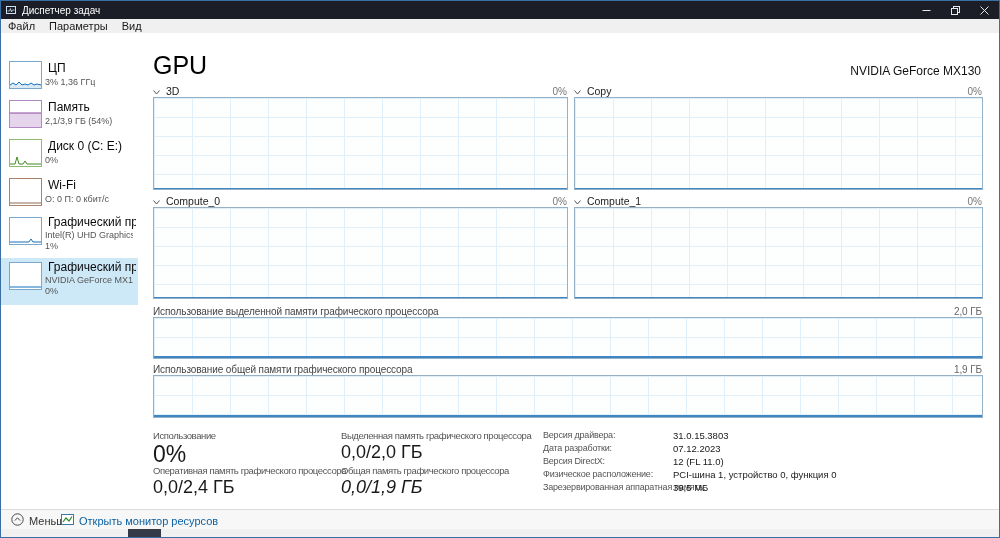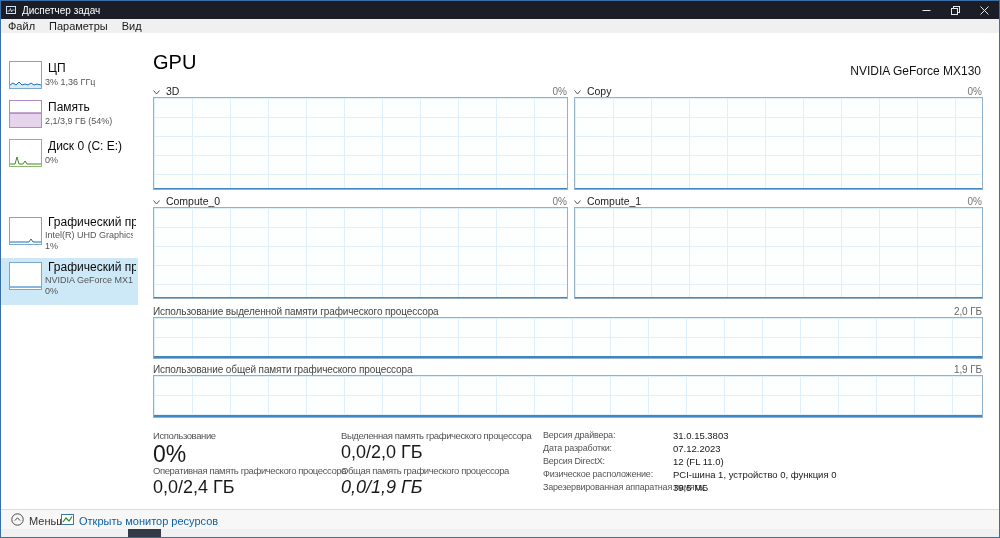--- a/index.html
+++ b/index.html
@@ -28,21 +28,21 @@
   .side-item.selected{background:#cde8f6;}
   .thumb{position:absolute;left:8px;top:4px;width:33px;height:28px;background:#fff;box-sizing:border-box;border:1px solid #7ba7cd;}
   .thumb svg{display:block;}
   .th-mem{border-color:#b289c2;}
   .th-disk{border-color:#8fba6d;}
   .th-net{border-color:#a8826b;}
   .si-title{position:absolute;left:47px;top:4px;font-size:12px;color:#0a0a0a;white-space:nowrap;overflow:hidden;max-width:88px;}
   .si-sub{position:absolute;left:44px;font-size:9px;color:#555;white-space:nowrap;overflow:hidden;max-width:88px;}
 
   
-  .gpu-title{position:absolute;left:152px;top:50px;font-size:20px;font-weight:300;color:#000;}
+  .gpu-title{position:absolute;left:152px;top:50px;font-size:25px;font-weight:300;color:#000;}
   .device-name{position:absolute;right:18px;top:63px;font-size:12px;color:#111;}
 
   .ec-head{position:absolute;height:12px;font-size:10.5px;color:#222;white-space:nowrap;}
   .ec-label{margin-left:3px;}
   .chev svg{vertical-align:middle;}
   .ec-pct{position:absolute;right:1px;top:1px;font-size:10px;color:#767676;}
 
   .plot{position:absolute;box-sizing:border-box;border:1px solid #93b2c9;background:
     repeating-linear-gradient(to right,#dff0fb 0,#dff0fb 1px,transparent 1px,transparent 38px),
     repeating-linear-gradient(to bottom,#dff0fb 0,#dff0fb 1px,transparent 1px,transparent 19px),
@@ -137,20 +137,29 @@
     <div class="side-item" style="top:88px;height:39px;">
       <span class="thumb th-disk">
         <svg width="31" height="26">
             <polyline points="0,24 5,24 7,17 9,24 13,24 15,21 17,24 31,24" fill="none" stroke="#3e8a20" stroke-width="1"></polyline>
           </svg>
       </span>
       <span class="si-title">Диск 0 (C: E:)</span>
       <span class="si-sub" style="top:20px;">0%</span>
     </div>
 
+    <div class="side-item" style="top:127px;height:39px;">
+      <span class="thumb th-net">
+        <svg width="31" height="26">
+            <polyline points="0,24 31,24" fill="none" stroke="#8f6a55" stroke-width="1"></polyline>
+          </svg>
+      </span>
+      <span class="si-title">Wi-Fi</span>
+      <span class="si-sub" style="top:20px;">О: 0 П: 0 кбит/с</span>
+    </div>
 
     <div class="side-item" style="top:166px;height:45px;">
       <span class="thumb">
         <svg width="31" height="26">
             <polyline points="0,24 19,24 21,21 23,24 31,24" fill="none" stroke="#1170c0" stroke-width="1"></polyline>
           </svg>
       </span>
       <span class="si-title" style="top:2px;">Графический про</span>
       <span class="si-sub" style="top:17px;">Intel(R) UHD Graphics 6</span>
       <span class="si-sub" style="top:28px;">1%</span>

